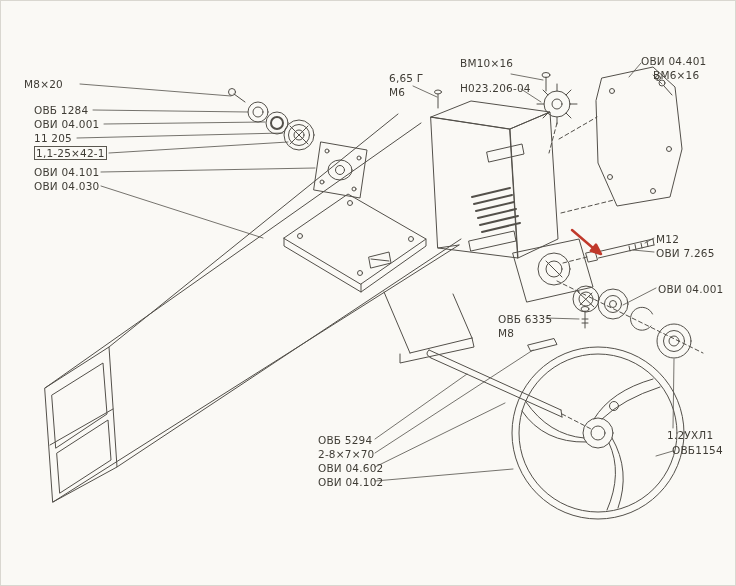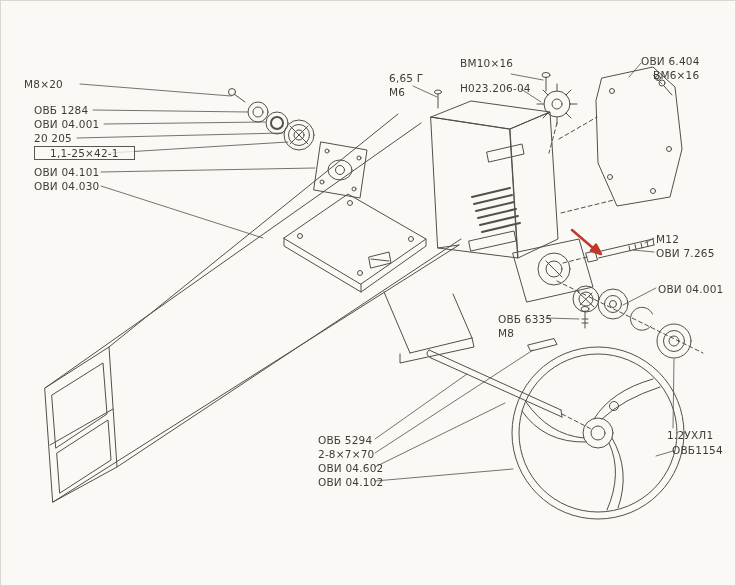--- a/index.html
+++ b/index.html
@@ -6,21 +6,21 @@
   #stage{
     position:relative;width:736px;height:586px;margin:0 auto;
     background:#faf9f5;border:1px solid #d9d7d0;box-sizing:border-box;
     font-family:"DejaVu Sans","Liberation Sans",sans-serif;overflow:hidden;
   }
   #art{position:absolute;left:0;top:0;}
   .lbl{
     position:absolute;font-size:10.5px;line-height:12px;color:#3f3c35;
     white-space:nowrap;letter-spacing:.2px;
   }
-  .boxed{border:1px solid #5a574f;padding:0 15px;background:rgba(250,249,245,.8);}
+  .boxed{border:1px solid #5a574f;padding:0 1px;background:rgba(250,249,245,.8);}
 </style>
 </head>
 <body>
 
 <div id="stage">
 
   <svg id="art" width="736" height="586" viewBox="0 0 736 586" stroke="#53504a" stroke-width="1" fill="none" stroke-linecap="round" stroke-linejoin="round">
 
     <g>
       <path d="M44,387 L108,346 L116,466 L52,501 Z"></path>
@@ -205,31 +205,31 @@
       <path d="M374,466 L504,402"></path>
       <path d="M374,480 L512,468"></path>
       <path d="M672,427 L673,358"></path>
       <path d="M672,450 L655,455"></path>
     </g>
   </svg>
 
   <span class="lbl" style="left:23px;top:77px">М8×20</span>
   <span class="lbl" style="left:33px;top:103px">ОВБ 1284</span>
   <span class="lbl" style="left:33px;top:117px">ОВИ 04.001</span>
-  <span class="lbl" style="left:33px;top:131px">20 205</span>
+  <span class="lbl" style="left:33px;top:131px">11 205</span>
   <span class="lbl boxed" style="left:33px;top:145px">1,1-25×42-1</span>
   <span class="lbl" style="left:33px;top:165px">ОВИ 04.101</span>
   <span class="lbl" style="left:33px;top:179px">ОВИ 04.030</span>
 
   <span class="lbl" style="left:388px;top:71px">6,65 Г</span>
   <span class="lbl" style="left:388px;top:85px">М6</span>
   <span class="lbl" style="left:459px;top:56px">ВМ10×16</span>
   <span class="lbl" style="left:459px;top:81px">Н023.206-04</span>
 
-  <span class="lbl" style="left:640px;top:54px">ОВИ 6.404</span>
+  <span class="lbl" style="left:640px;top:54px">ОВИ 04.401</span>
   <span class="lbl" style="left:652px;top:68px">ВМ6×16</span>
 
   <span class="lbl" style="left:655px;top:232px">М12</span>
   <span class="lbl" style="left:655px;top:246px">ОВИ 7.265</span>
   <span class="lbl" style="left:657px;top:282px">ОВИ 04.001</span>
 
   <span class="lbl" style="left:497px;top:312px">ОВБ 6335</span>
   <span class="lbl" style="left:497px;top:326px">М8</span>
 
   <span class="lbl" style="left:317px;top:433px">ОВБ 5294</span>

